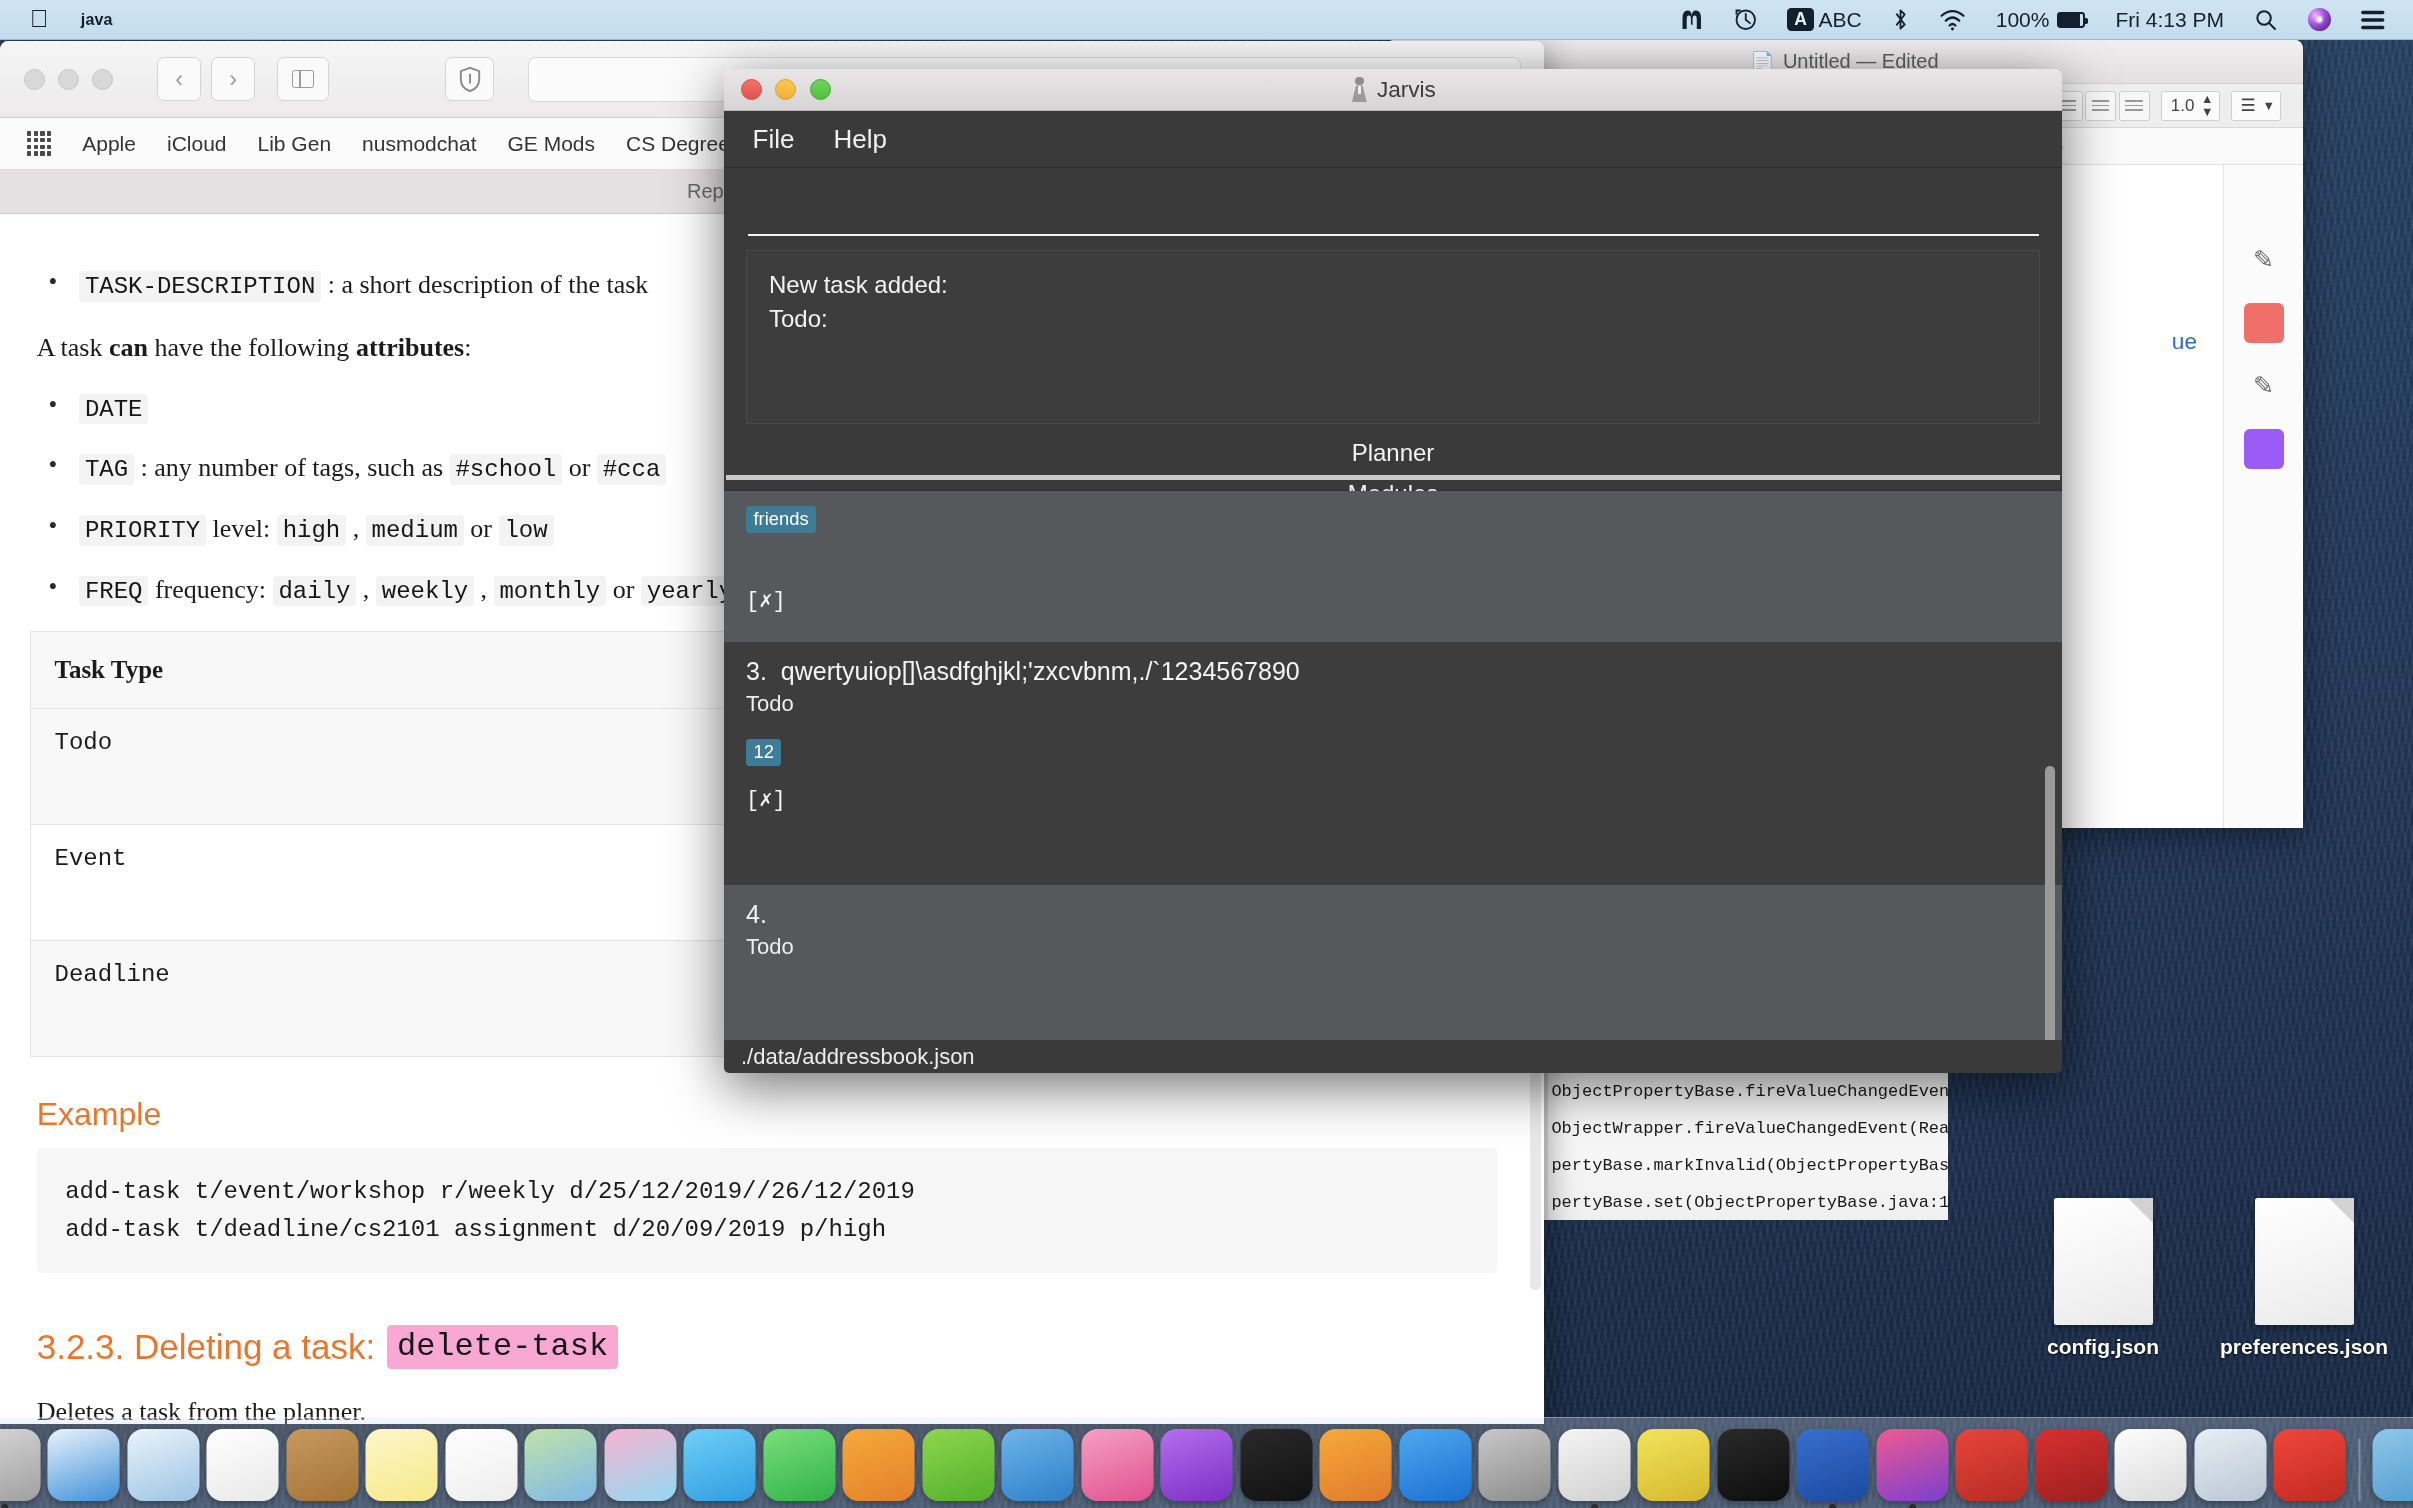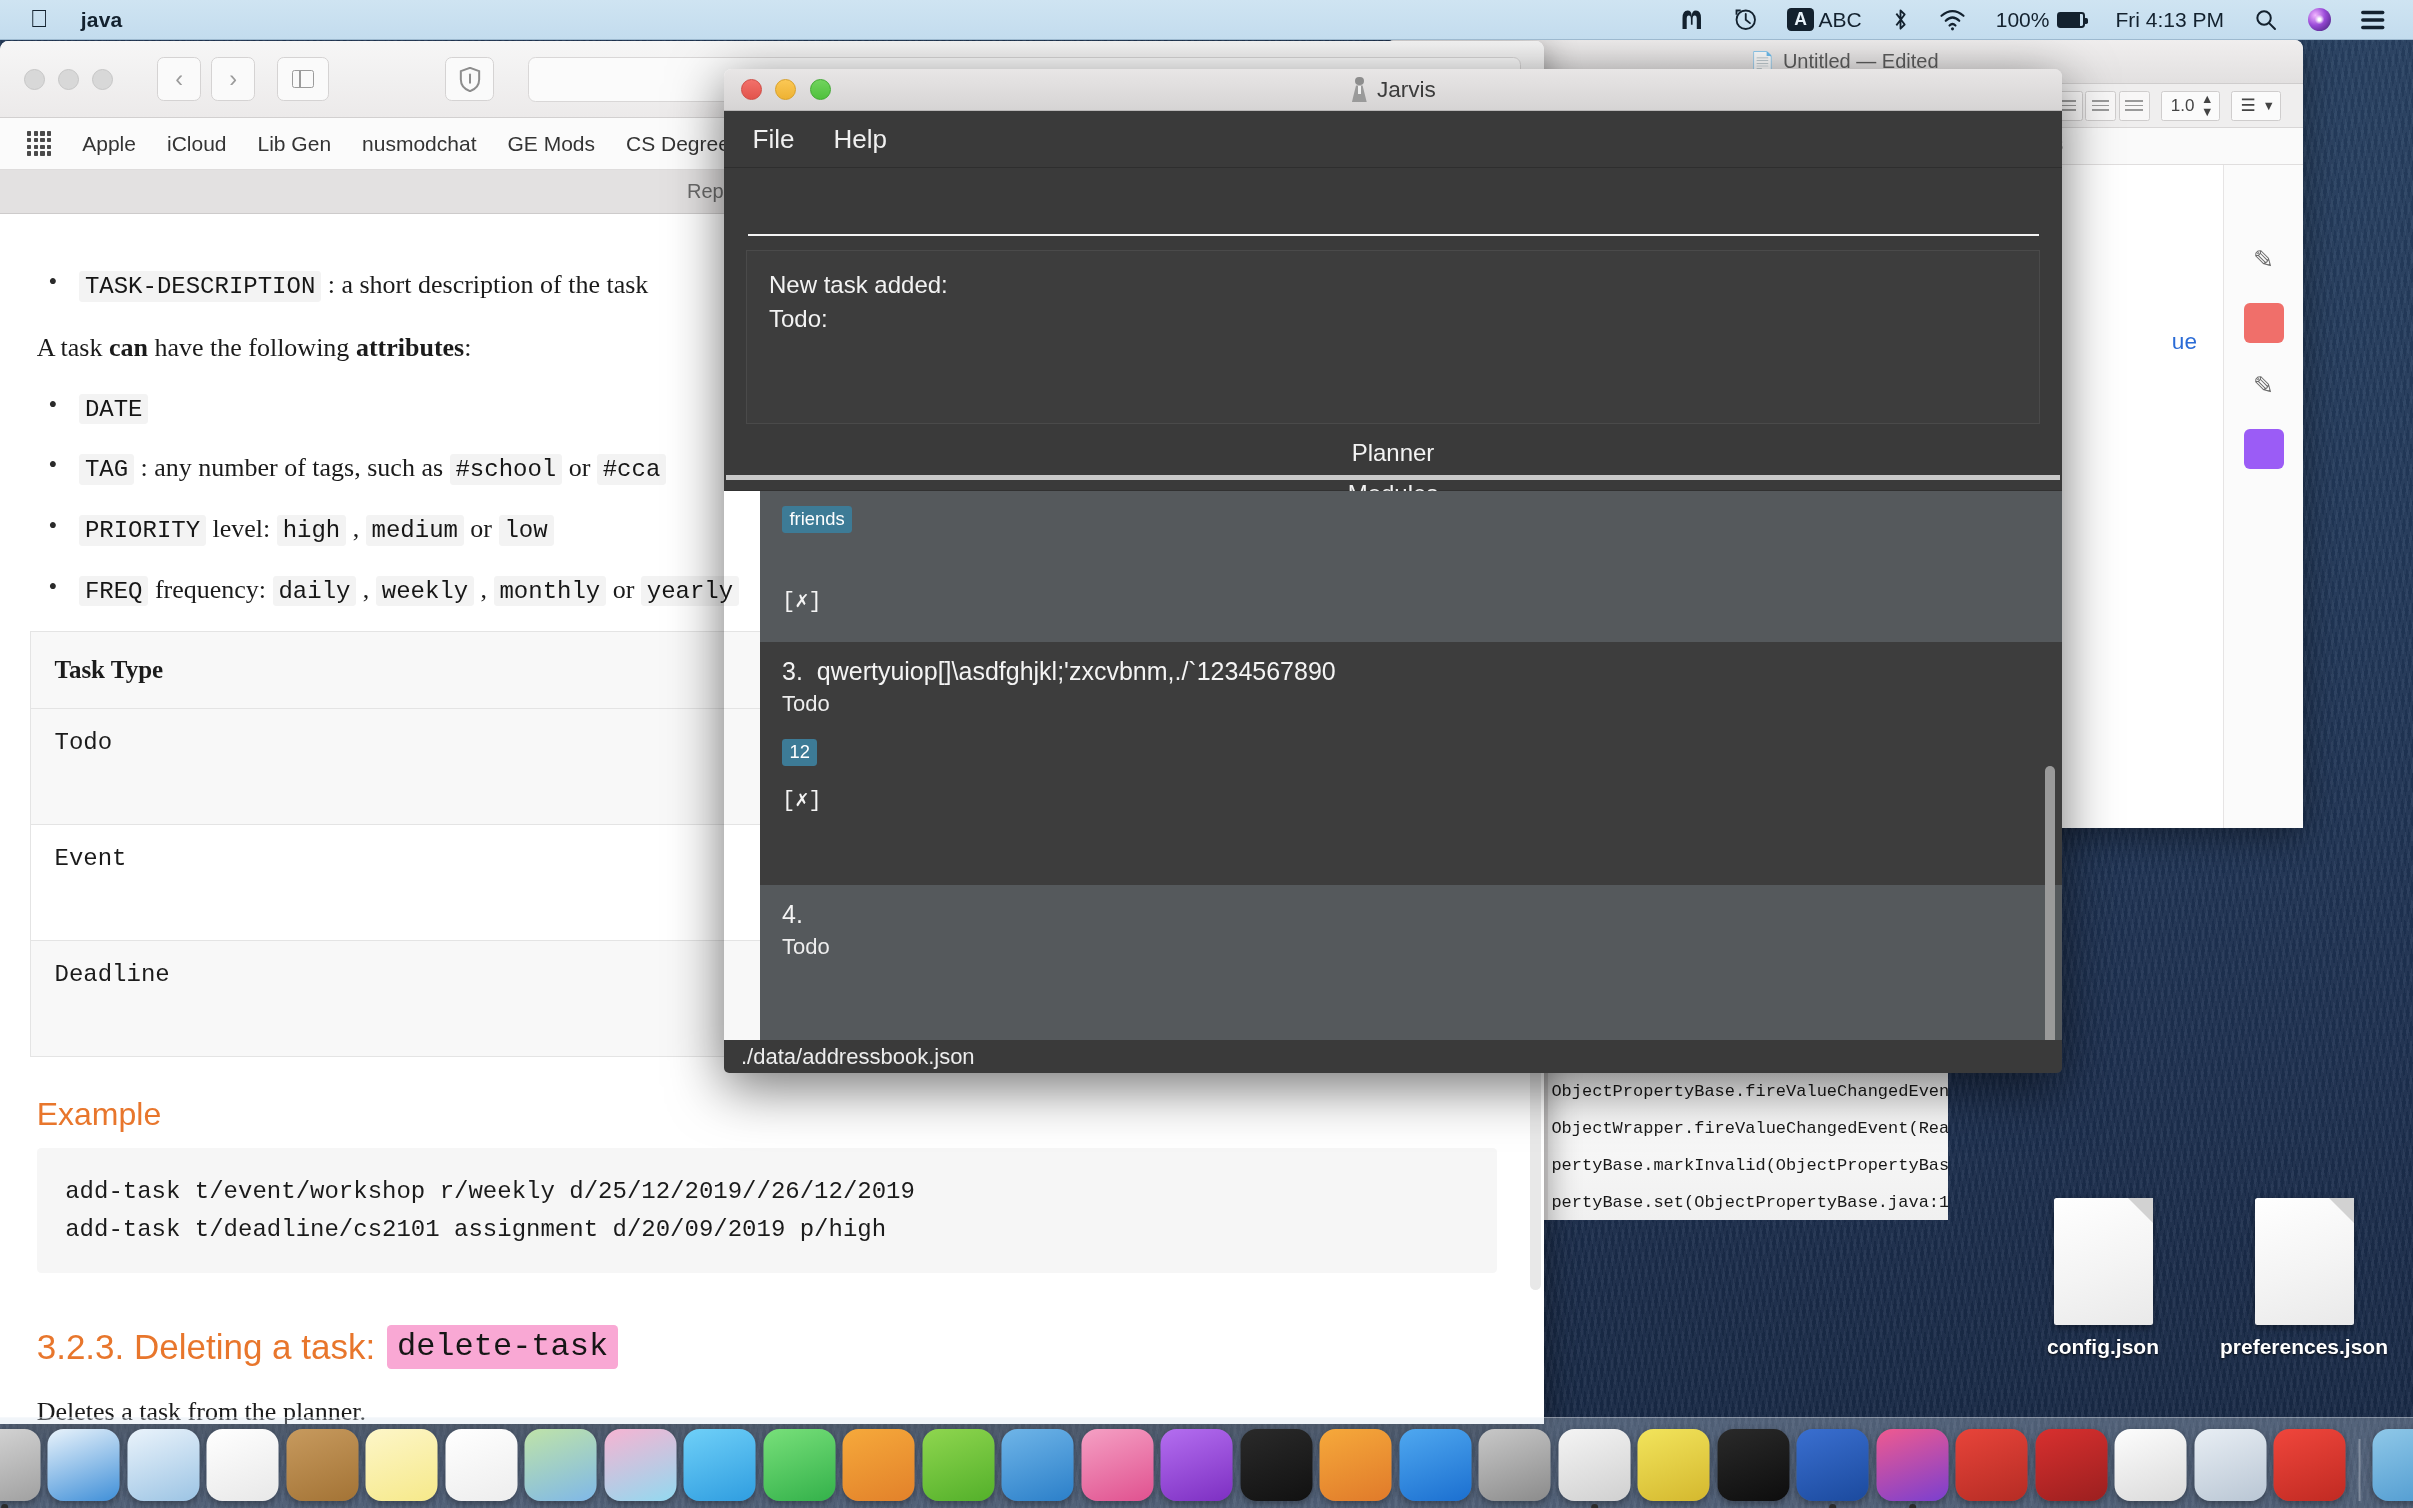--- a/index.html
+++ b/index.html
@@ -23,21 +23,21 @@
     position: absolute; top: 0; left: 0; width: 2413px; height: 40px;
     background: linear-gradient(180deg, #cfe4f2 0%, #c3dcee 100%);
     display: flex; align-items: center;
     color: #13212e; font-size: 21px;
     border-bottom: 0.8px solid #9db9cf;
     z-index: 100;
   }
   #menubar .left { display: flex; align-items: center; gap: 32px; padding-left: 30px; }
   #menubar .right { margin-left: auto; display: flex; align-items: center; gap: 30px; padding-right: 28.5px; }
   .apple-logo { font-size: 25px; line-height: 1; margin-top: -2.5px; }
-  .mb-app { font-weight: bold; font-size: 21px; letter-spacing: 0.2px; }
+  .mb-app { font-weight: bold; font-size: 16px; letter-spacing: 0.2px; }
   .mb-ico { font-size: 21px; display: flex; align-items: center; }
   .abc-badge {
     background: #13212e; color: #e7f1f8; border-radius: 4.2px;
     padding: 0.8px 6.7px; font-size: 17.6px; font-weight: bold; margin-right: 5px;
   }
   .mb-batt {
     display: inline-block; width: 28.5px; height: 16px;
     border: 2.1px solid #13212e; border-radius: 3.4px; position: relative;
     background: linear-gradient(90deg, #13212e 0 86%, transparent 86%);
   }
@@ -285,21 +285,21 @@
   }
   .jv-tab {
     flex: 1; display: flex; align-items: flex-end; justify-content: center;
     color: #f3f3f3; font-size: 24px; position: relative; padding-bottom: 13.4px;
   }
   .jv-tab.active:after {
     content: ""; position: absolute; left: 1.7px; right: 1.7px; bottom: 0;
     height: 5px; background: #c9c9c9;
   }
 
-  .jv-list { flex: 1; background: #0f766e; position: relative; overflow: hidden; margin-left: 36px; }
+  .jv-list { flex: 1; background: #0f766e; position: relative; overflow: hidden; }
   .jv-row { padding: 15px 22px 17px 22px; position: relative; }
   .jv-row.alt { background: #55595c; }
   .jv-row.dark { background: #3d3d3d; }
   .jv-tag {
     display: inline-block; background: #3d7b96; color: #fff;
     font-size: 18.4px; padding: 2.5px 7.5px; border-radius: 3.4px;
   }
   .jv-rowtitle { color: #f4f4f4; font-size: 25px; margin-top: 6.7px; }
   .jv-rowsub { color: #ededed; font-size: 22px; margin-top: 5px; }
   .jv-mark { color: #f4f4f4; font-size: 22px; font-family: "Liberation Mono", monospace; margin-top: 22px; }

